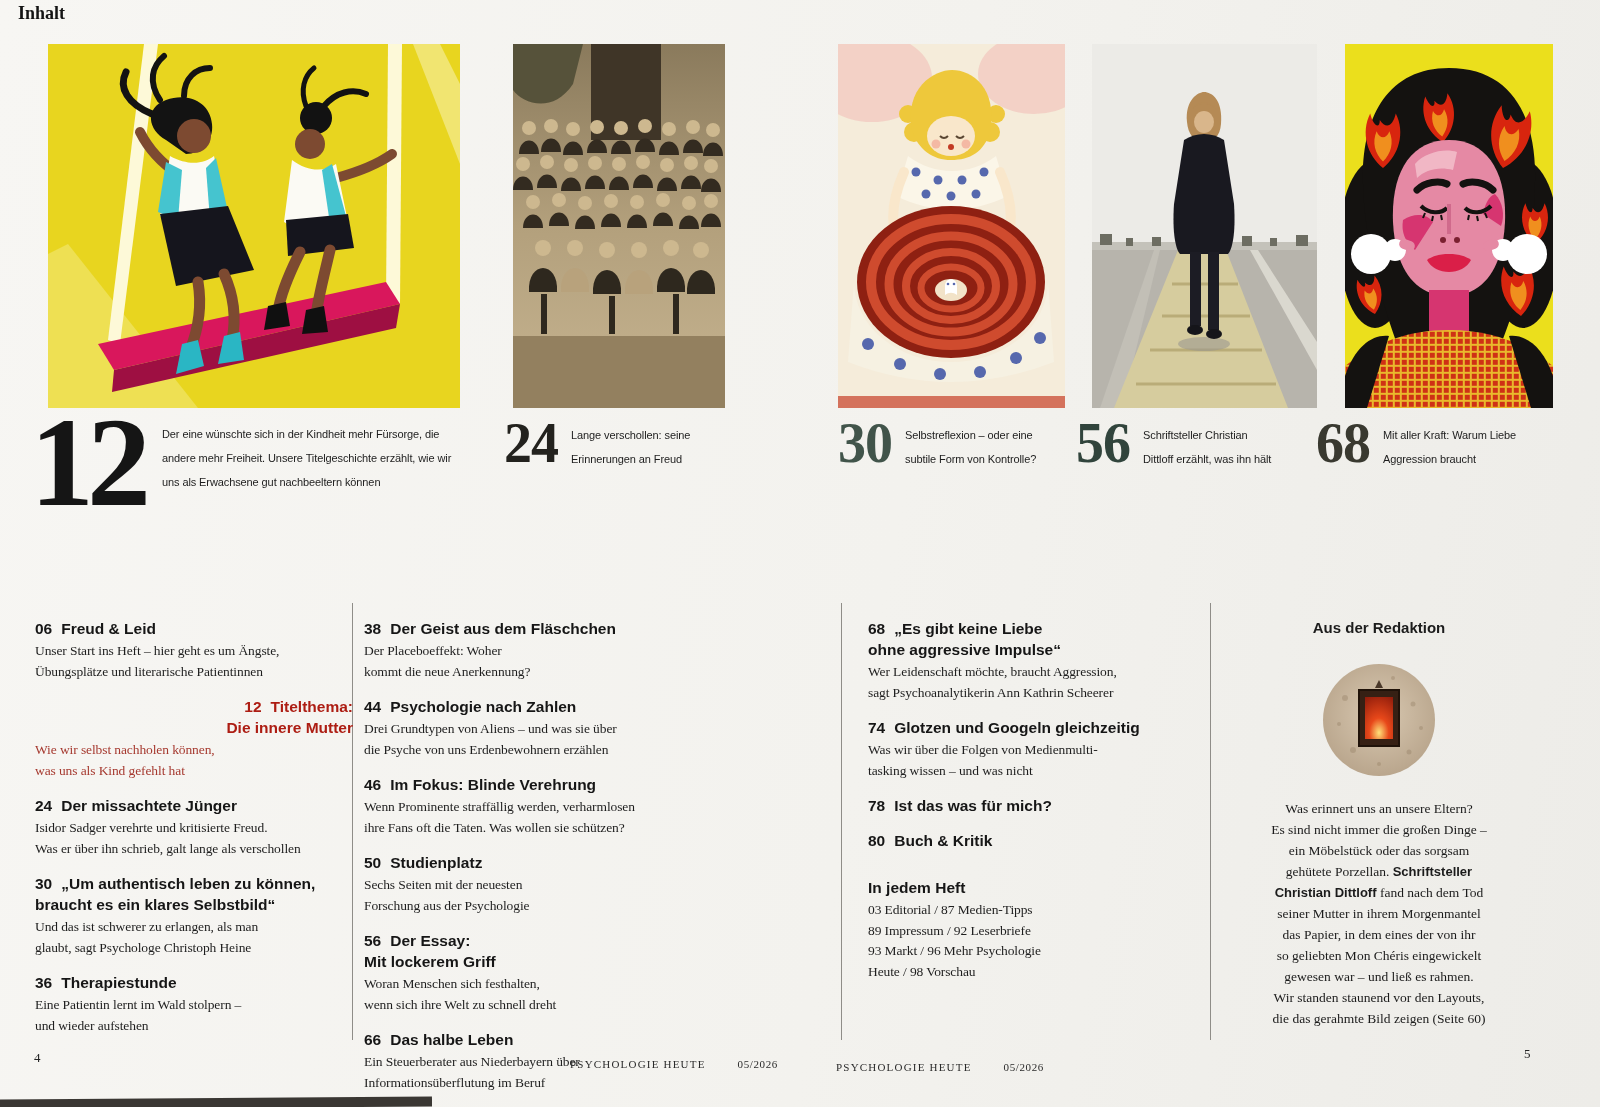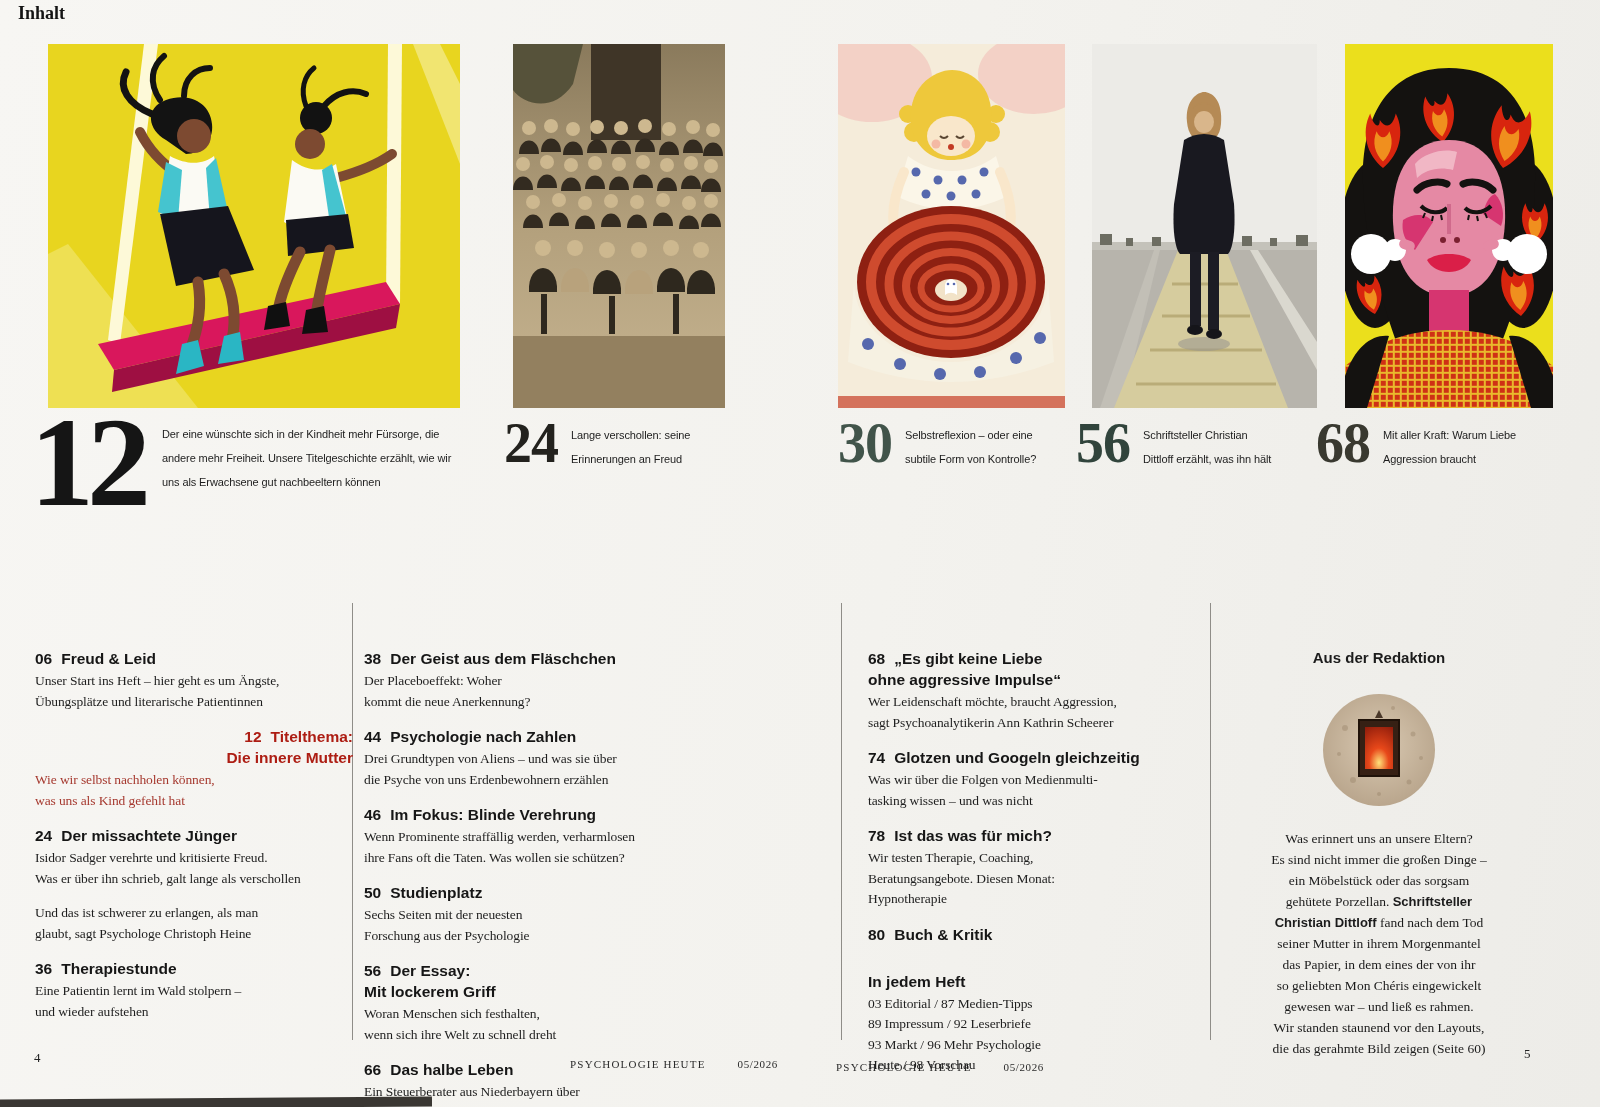--- a/index.html
+++ b/index.html
@@ -26,21 +26,21 @@
   #f12 .feat-desc{margin-top:8px;width:360px;}
   #f24{left:504px;top:421px;}
   #f30{left:838px;top:421px;}
   #f56{left:1076px;top:421px;}
   #f68{left:1316px;top:421px;}
   #f30 .feat-num{color:#41544a;}
   #f56 .feat-num{color:#31443c;}
   #f68 .feat-num{color:#393930;}
 
   
-  .col{position:absolute;top:618px;margin-top:30px;}
+  .col{position:absolute;top:618px;}
   #col1{left:35px;width:318px;}
   #col2{left:364px;width:336px;}
   #col3{left:868px;width:318px;}
   #col4{left:1253px;width:252px;text-align:center;}
   .entry{margin-bottom:14px;}
   .e-t{font:700 15.5px/21px "Liberation Sans",sans-serif;color:#161616;}
   .e-num{padding-right:9px;}
   .e-tt{white-space:pre-line;}
   .e-b{font:13.5px/20.5px "Liberation Serif",serif;letter-spacing:-0.1px;white-space:pre-line;color:#1e1e1e;margin-top:2px;}
   .accent .e-t{color:#ad1d13;text-align:right;}
@@ -350,20 +350,22 @@
 Die innere Mutter</span></div>
       <div class="e-b">Wie wir selbst nachholen können,
 was uns als Kind gefehlt hat</div>
     </div>
     <div class="entry">
       <div class="e-t"><span class="e-num">24</span><span class="e-tt">Der missachtete Jünger</span></div>
       <div class="e-b">Isidor Sadger verehrte und kritisierte Freud.
 Was er über ihn schrieb, galt lange als verschollen</div>
     </div>
     <div class="entry">
+      <div class="e-t"><span class="e-num">30</span><span class="e-tt">„Um authentisch leben zu können,
+braucht es ein klares Selbstbild“</span></div>
       <div class="e-b">Und das ist schwerer zu erlangen, als man
 glaubt, sagt Psychologe Christoph Heine</div>
     </div>
     <div class="entry">
       <div class="e-t"><span class="e-num">36</span><span class="e-tt">Therapiestunde</span></div>
       <div class="e-b">Eine Patientin lernt im Wald stolpern –
 und wieder aufstehen</div>
     </div>
   </div>
 
@@ -408,23 +410,20 @@
       <div class="e-b">Wer Leidenschaft möchte, braucht Aggression,
 sagt Psychoanalytikerin Ann Kathrin Scheerer</div>
     </div>
     <div class="entry">
       <div class="e-t"><span class="e-num">74</span><span class="e-tt">Glotzen und Googeln gleichzeitig</span></div>
       <div class="e-b">Was wir über die Folgen von Medienmulti-
 tasking wissen – und was nicht</div>
     </div>
     <div class="entry">
       <div class="e-t"><span class="e-num">78</span><span class="e-tt">Ist das was für mich?</span></div>
-      <div class="e-b">Wir testen Therapie, Coaching,
-Beratungsangebote. Diesen Monat:
-Hypnotherapie</div>
     </div>
     <div class="entry">
       <div class="e-t"><span class="e-num">80</span><span class="e-tt">Buch &amp; Kritik</span></div>
     </div>
     <div class="entry iedem">
       <div class="e-t">In jedem Heft</div>
       <div class="e-b">03 Editorial / 87 Medien-Tipps
 89 Impressum / 92 Leserbriefe
 93 Markt / 96 Mehr Psychologie
 Heute / 98 Vorschau</div>

